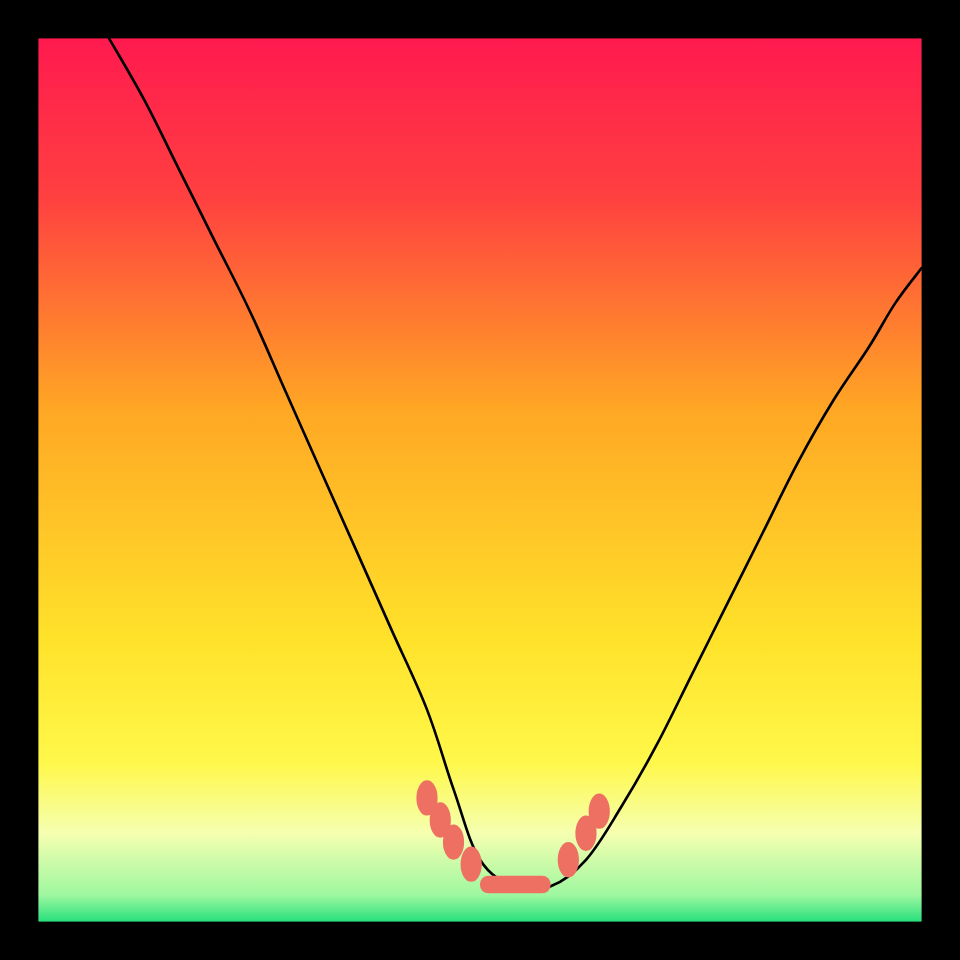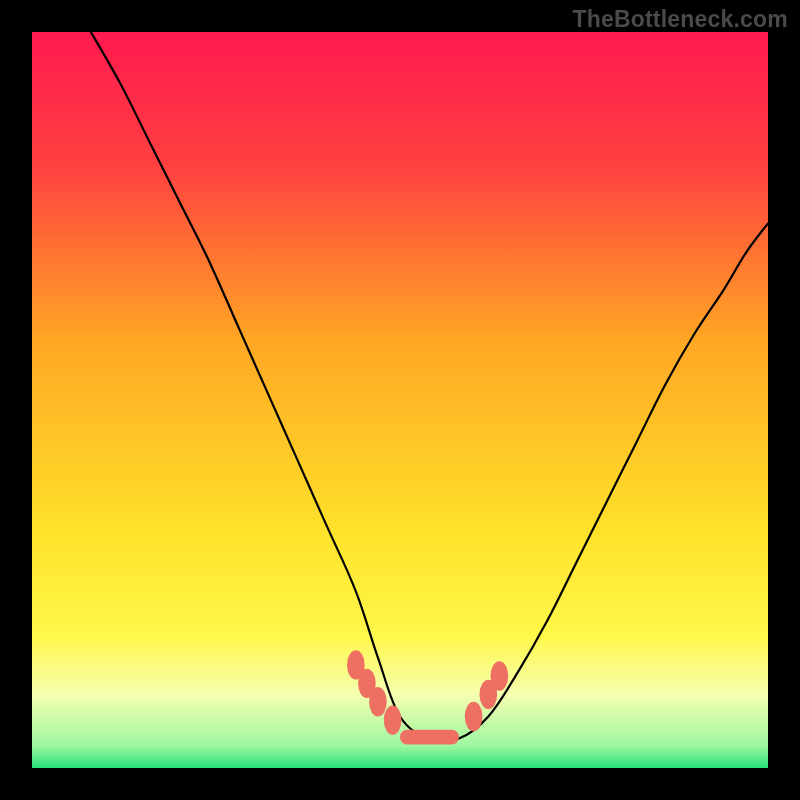--- a/index.html
+++ b/index.html
@@ -29,21 +29,20 @@
   }
   svg {
     position: absolute;
     display: block;
   }
 </style>
 </head>
 <body>
 <div class="outer">
 
-<div class="watermark">TheBottleneck.com</div>
 
 <svg id="chart-svg" width="800" height="800" viewBox="0 0 800 800">
   <defs>
     <linearGradient id="bg-grad" x1="0" y1="0" x2="0" y2="1">
           <stop offset="0%" stop-color="#ff1a4f"></stop>
           <stop offset="18%" stop-color="#ff4040"></stop>
           <stop offset="42%" stop-color="#ffa724"></stop>
           <stop offset="68%" stop-color="#ffe22a"></stop>
           <stop offset="82%" stop-color="#fff84a"></stop>
           <stop offset="90%" stop-color="#f5ffb0"></stop>

